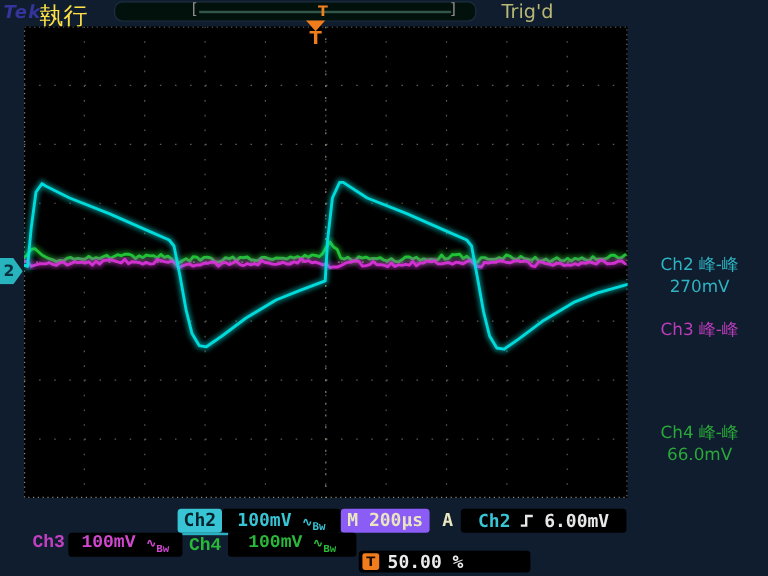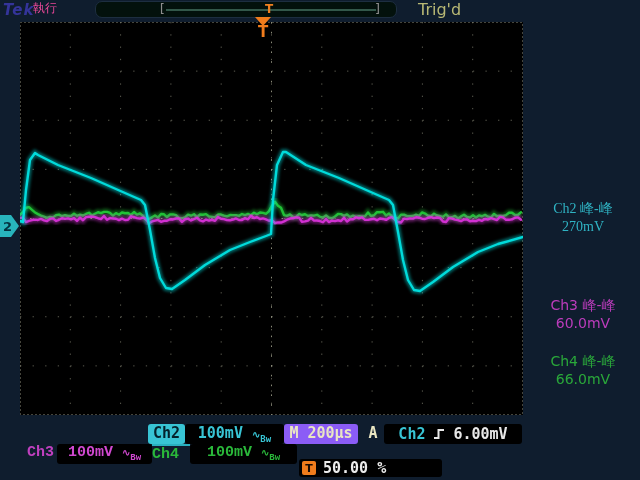--- a/index.html
+++ b/index.html
@@ -2,21 +2,21 @@
 <html><head>
 <meta charset="utf-8">
 <style>
   html,body{margin:0;padding:0;background:#0d1b2c;}
   #screen{position:relative;width:640px;height:480px;background:#0f1d2e;overflow:hidden;
           font-family:"DejaVu Sans",sans-serif;}
   .abs{position:absolute;}
 
   
   .tek-logo{left:3px;top:1px;font:italic bold 15px "DejaVu Sans",sans-serif;color:#34349a;letter-spacing:1px;}
-  .run-status{left:33px;top:0px;font-size:12px;color:#ec4899;}
+  .run-status{left:33px;top:0px;font-size:20px;color:#fde047;}
   .trig-status{left:418px;top:0px;font-size:16px;color:#b8b874;}
   .record-bar{left:95px;top:1px;width:300px;height:15px;background:#03110c;
               border:1px solid #1d2e40;border-radius:7px;}
   .rec-line{position:absolute;left:70px;top:7px;width:210px;height:2px;background:#33584a;}
   .bracket{position:absolute;top:-1px;color:#8e8e8e;font:13px "DejaVu Sans Mono",monospace;}
   .bracket-l{left:62px;} .bracket-r{left:278px;}
   .rec-trig{position:absolute;left:166px;top:0px;width:14px;text-align:center;
             color:#f08020;font:bold 12px "DejaVu Sans",sans-serif;line-height:15px;}
 
   
@@ -30,35 +30,35 @@
 
   
   .ch2-marker{left:0px;top:215px;width:19px;height:22px;background:#28b4bc;z-index:5;
               clip-path:polygon(0 0,58% 0,100% 50%,58% 100%,0 100%);
               display:flex;align-items:center;justify-content:flex-start;padding-left:3px;
               color:#043240;font:bold 13px "DejaVu Sans",sans-serif;box-sizing:border-box;}
 
   
   .meas{left:528px;width:110px;text-align:center;font-size:14px;line-height:18px;
         font-family:"DejaVu Sans",sans-serif;}
-  .meas-ch2{top:200px;font-family:Liberation Serif, serif;} .meas-ch3{top:296px;} .meas-ch4{top:352px;}
+  .meas-ch2{top:212px;} .meas-ch3{top:266px;} .meas-ch4{top:352px;}
 
   
   .readout{height:20px;line-height:20px;font:bold 15px "DejaVu Sans Mono",monospace;border-radius:3px;}
   .row1{top:424px;} .row2{top:444px;font-family:Liberation Mono, monospace;}
   .ch2-badge{left:148px;width:37px;background:#38c4d4;color:#04222c;text-align:center;}
   .ch2-box{left:185px;width:99px;background:#000;color:#38c4d4;text-align:center;}
   .m-box{left:284px;width:74px;background:#8b5cf6;color:#eae6c2;text-align:center;}
   .a-label{left:364px;width:18px;color:#eae6c2;text-align:center;background:transparent;}
   .trigread-box{left:384px;width:138px;background:#000;color:#38c4d4;
                 display:flex;align-items:center;justify-content:center;gap:8px;}
   .trig-level{color:#e8e8e8;}
   .ch3-label{left:24px;width:33px;color:#c040c0;text-align:center;background:transparent;}
   .ch3-box{left:57px;width:95px;background:#000;color:#d048d0;text-align:center;}
-  .ch4-label{left:152px;width:38px;color:#2ab83a;text-align:left;background:transparent;
+  .ch4-label{left:152px;width:38px;color:#2ab83a;text-align:center;background:transparent;
              border-top:2px solid #2ab0c0;height:18px;line-height:18px;border-radius:0;}
   .ch4-box{left:190px;width:107px;background:#000;color:#2ab83a;text-align:center;}
   .icons{font-size:10px;letter-spacing:0;}
   .bw{font-size:9px;vertical-align:sub;}
   .pos-box{left:299px;top:459px;width:143px;height:18px;background:#000;border-radius:3px;
            display:flex;align-items:center;gap:7px;padding:0 3px;box-sizing:border-box;}
   .t-icon{width:14px;height:14px;background:#f07c1c;color:#1a0c04;border-radius:2px;
           font:bold 11px "DejaVu Sans",sans-serif;display:flex;align-items:center;justify-content:center;}
   .pos-value{color:#ececec;font:bold 15px "DejaVu Sans Mono",monospace;}
 </style>
@@ -124,21 +124,20 @@
   </div>
 
   <div class="abs ch2-marker">2</div>
 
   <div class="abs meas meas-ch2" style="color: rgb(47, 179, 195);">
     <div>Ch2 峰-峰</div>
     <div>270mV</div>
   </div>
   <div class="abs meas meas-ch3" style="color: rgb(188, 60, 188);">
     <div>Ch3 峰-峰</div>
-    <div>60.0mV</div>
   </div>
   <div class="abs meas meas-ch4" style="color: rgb(42, 168, 58);">
     <div>Ch4 峰-峰</div>
     <div>66.0mV</div>
   </div>
 
   <div class="abs readout row1 ch2-badge">Ch2</div>
   <div class="abs readout row1 ch2-box">
     <span>100mV</span>
     <span class="icons">∿</span><span class="icons bw">Bw</span>

